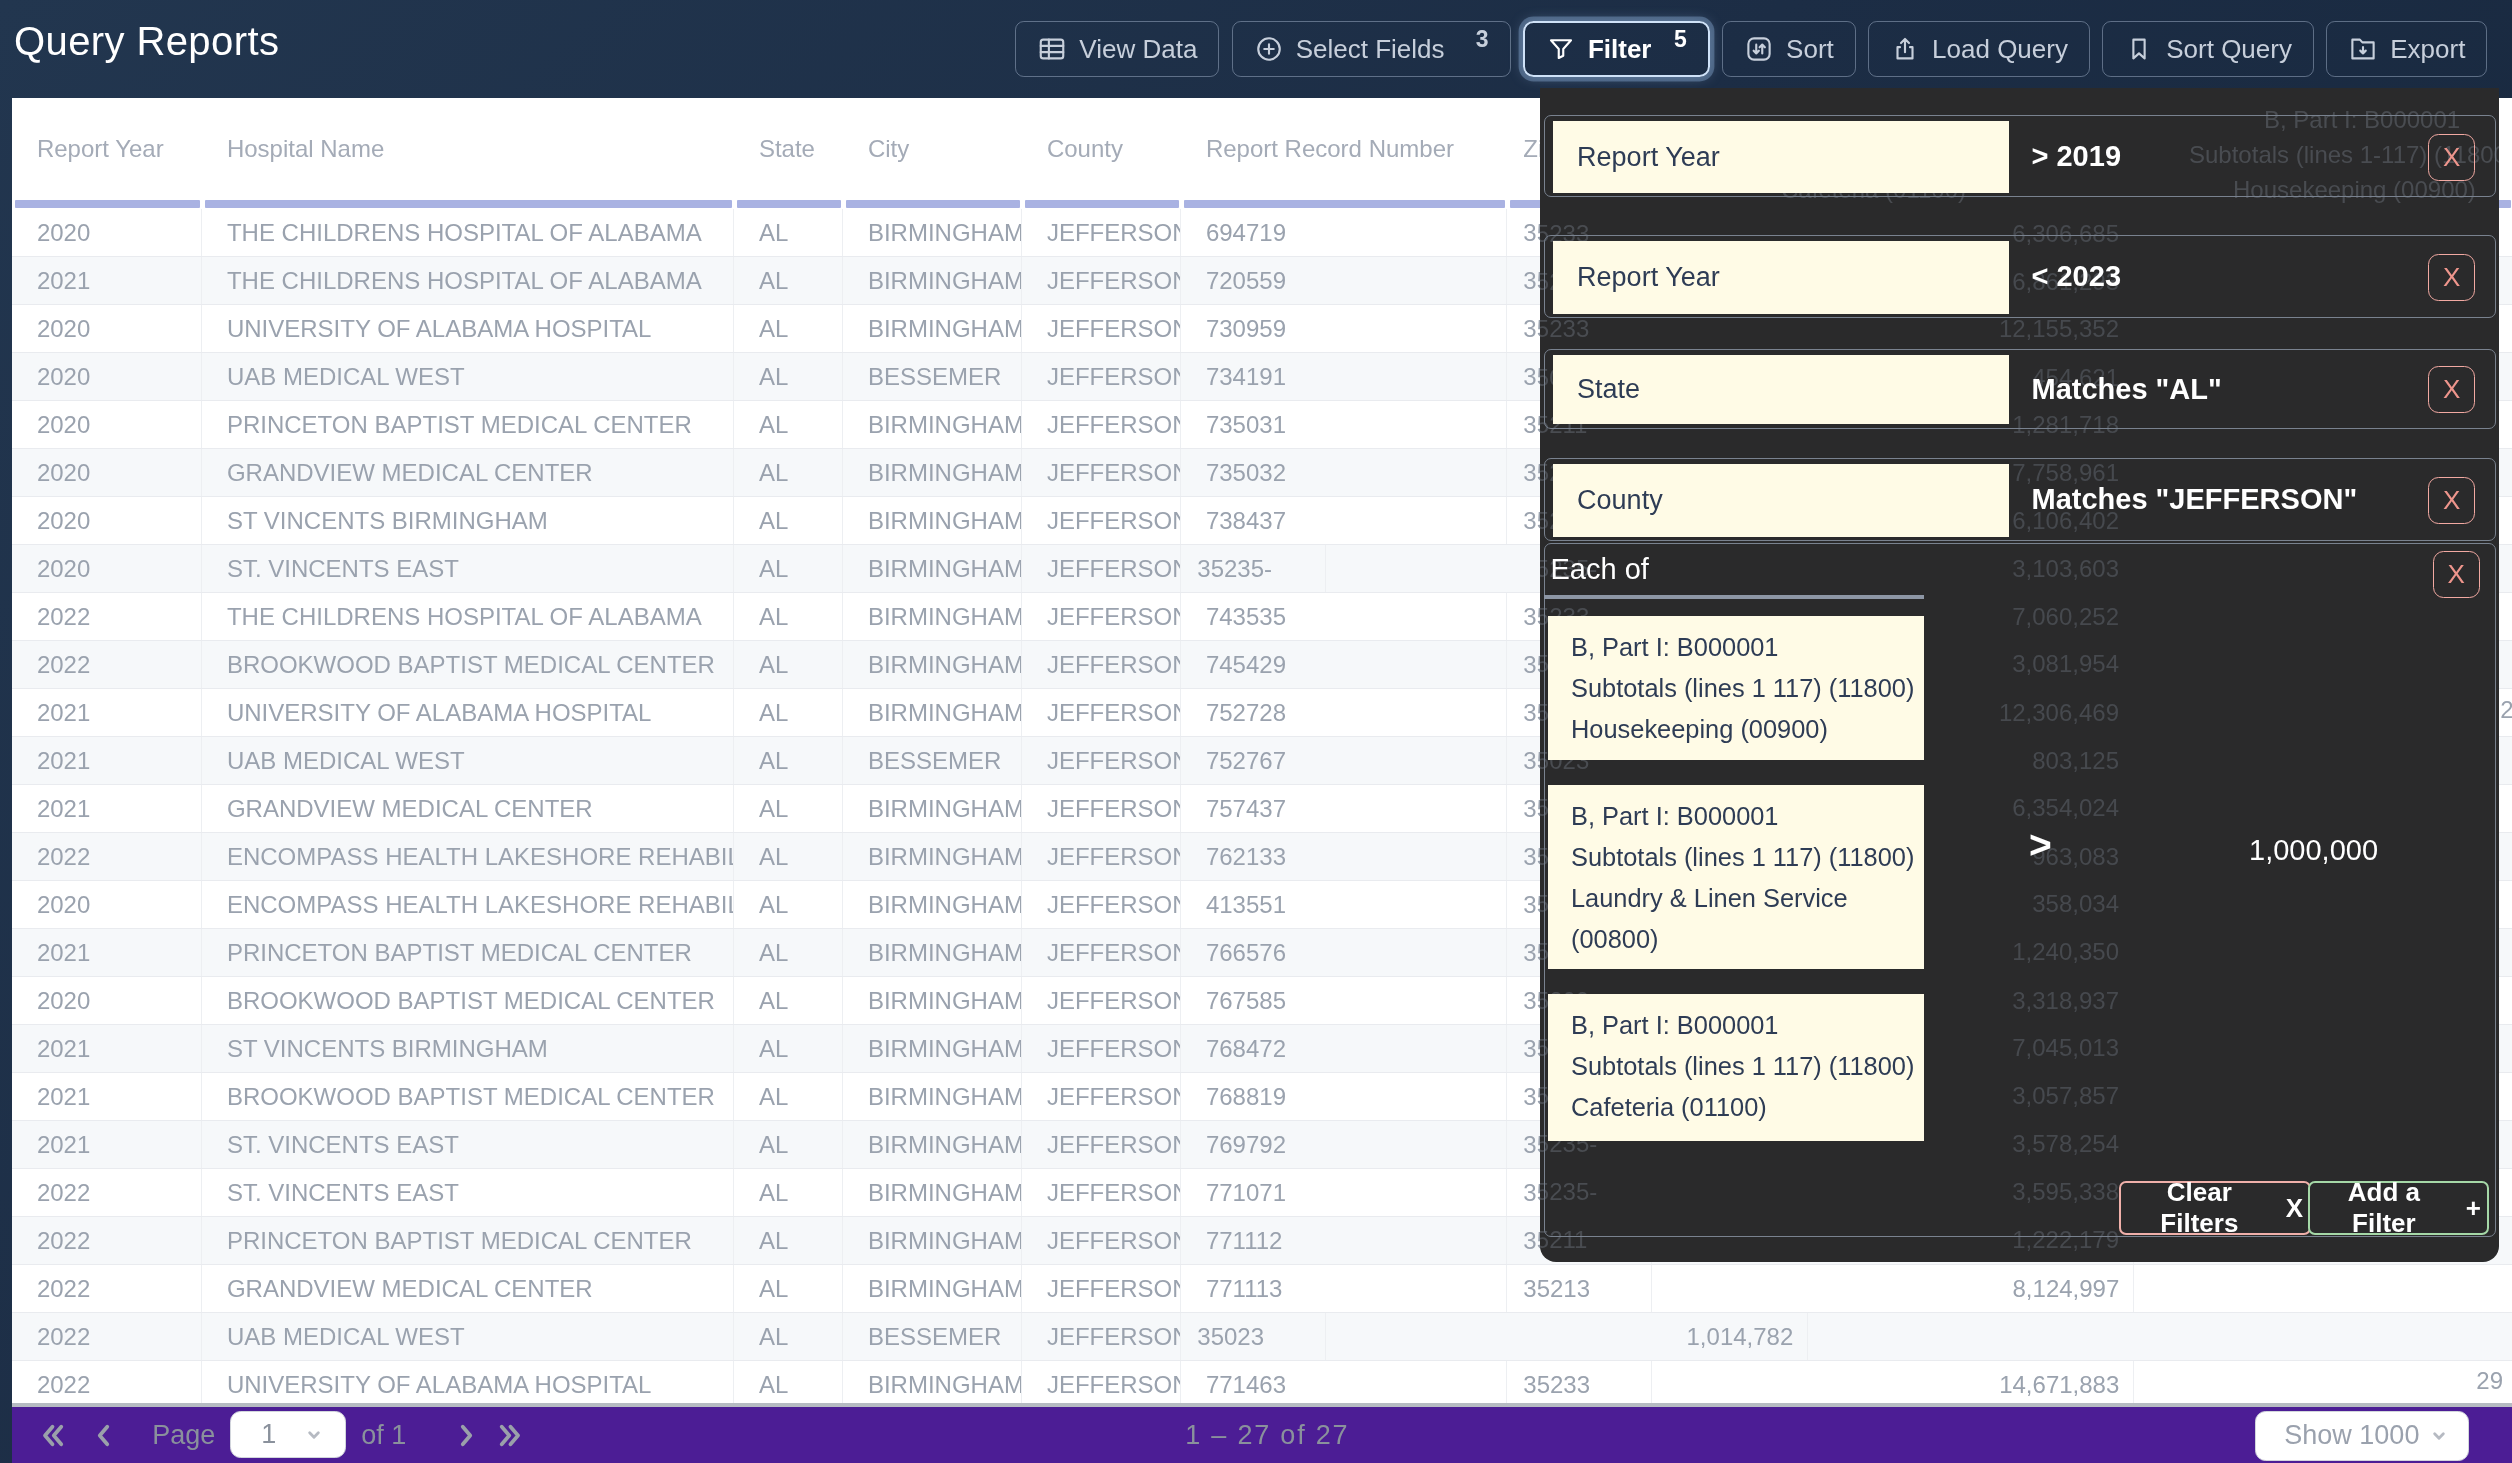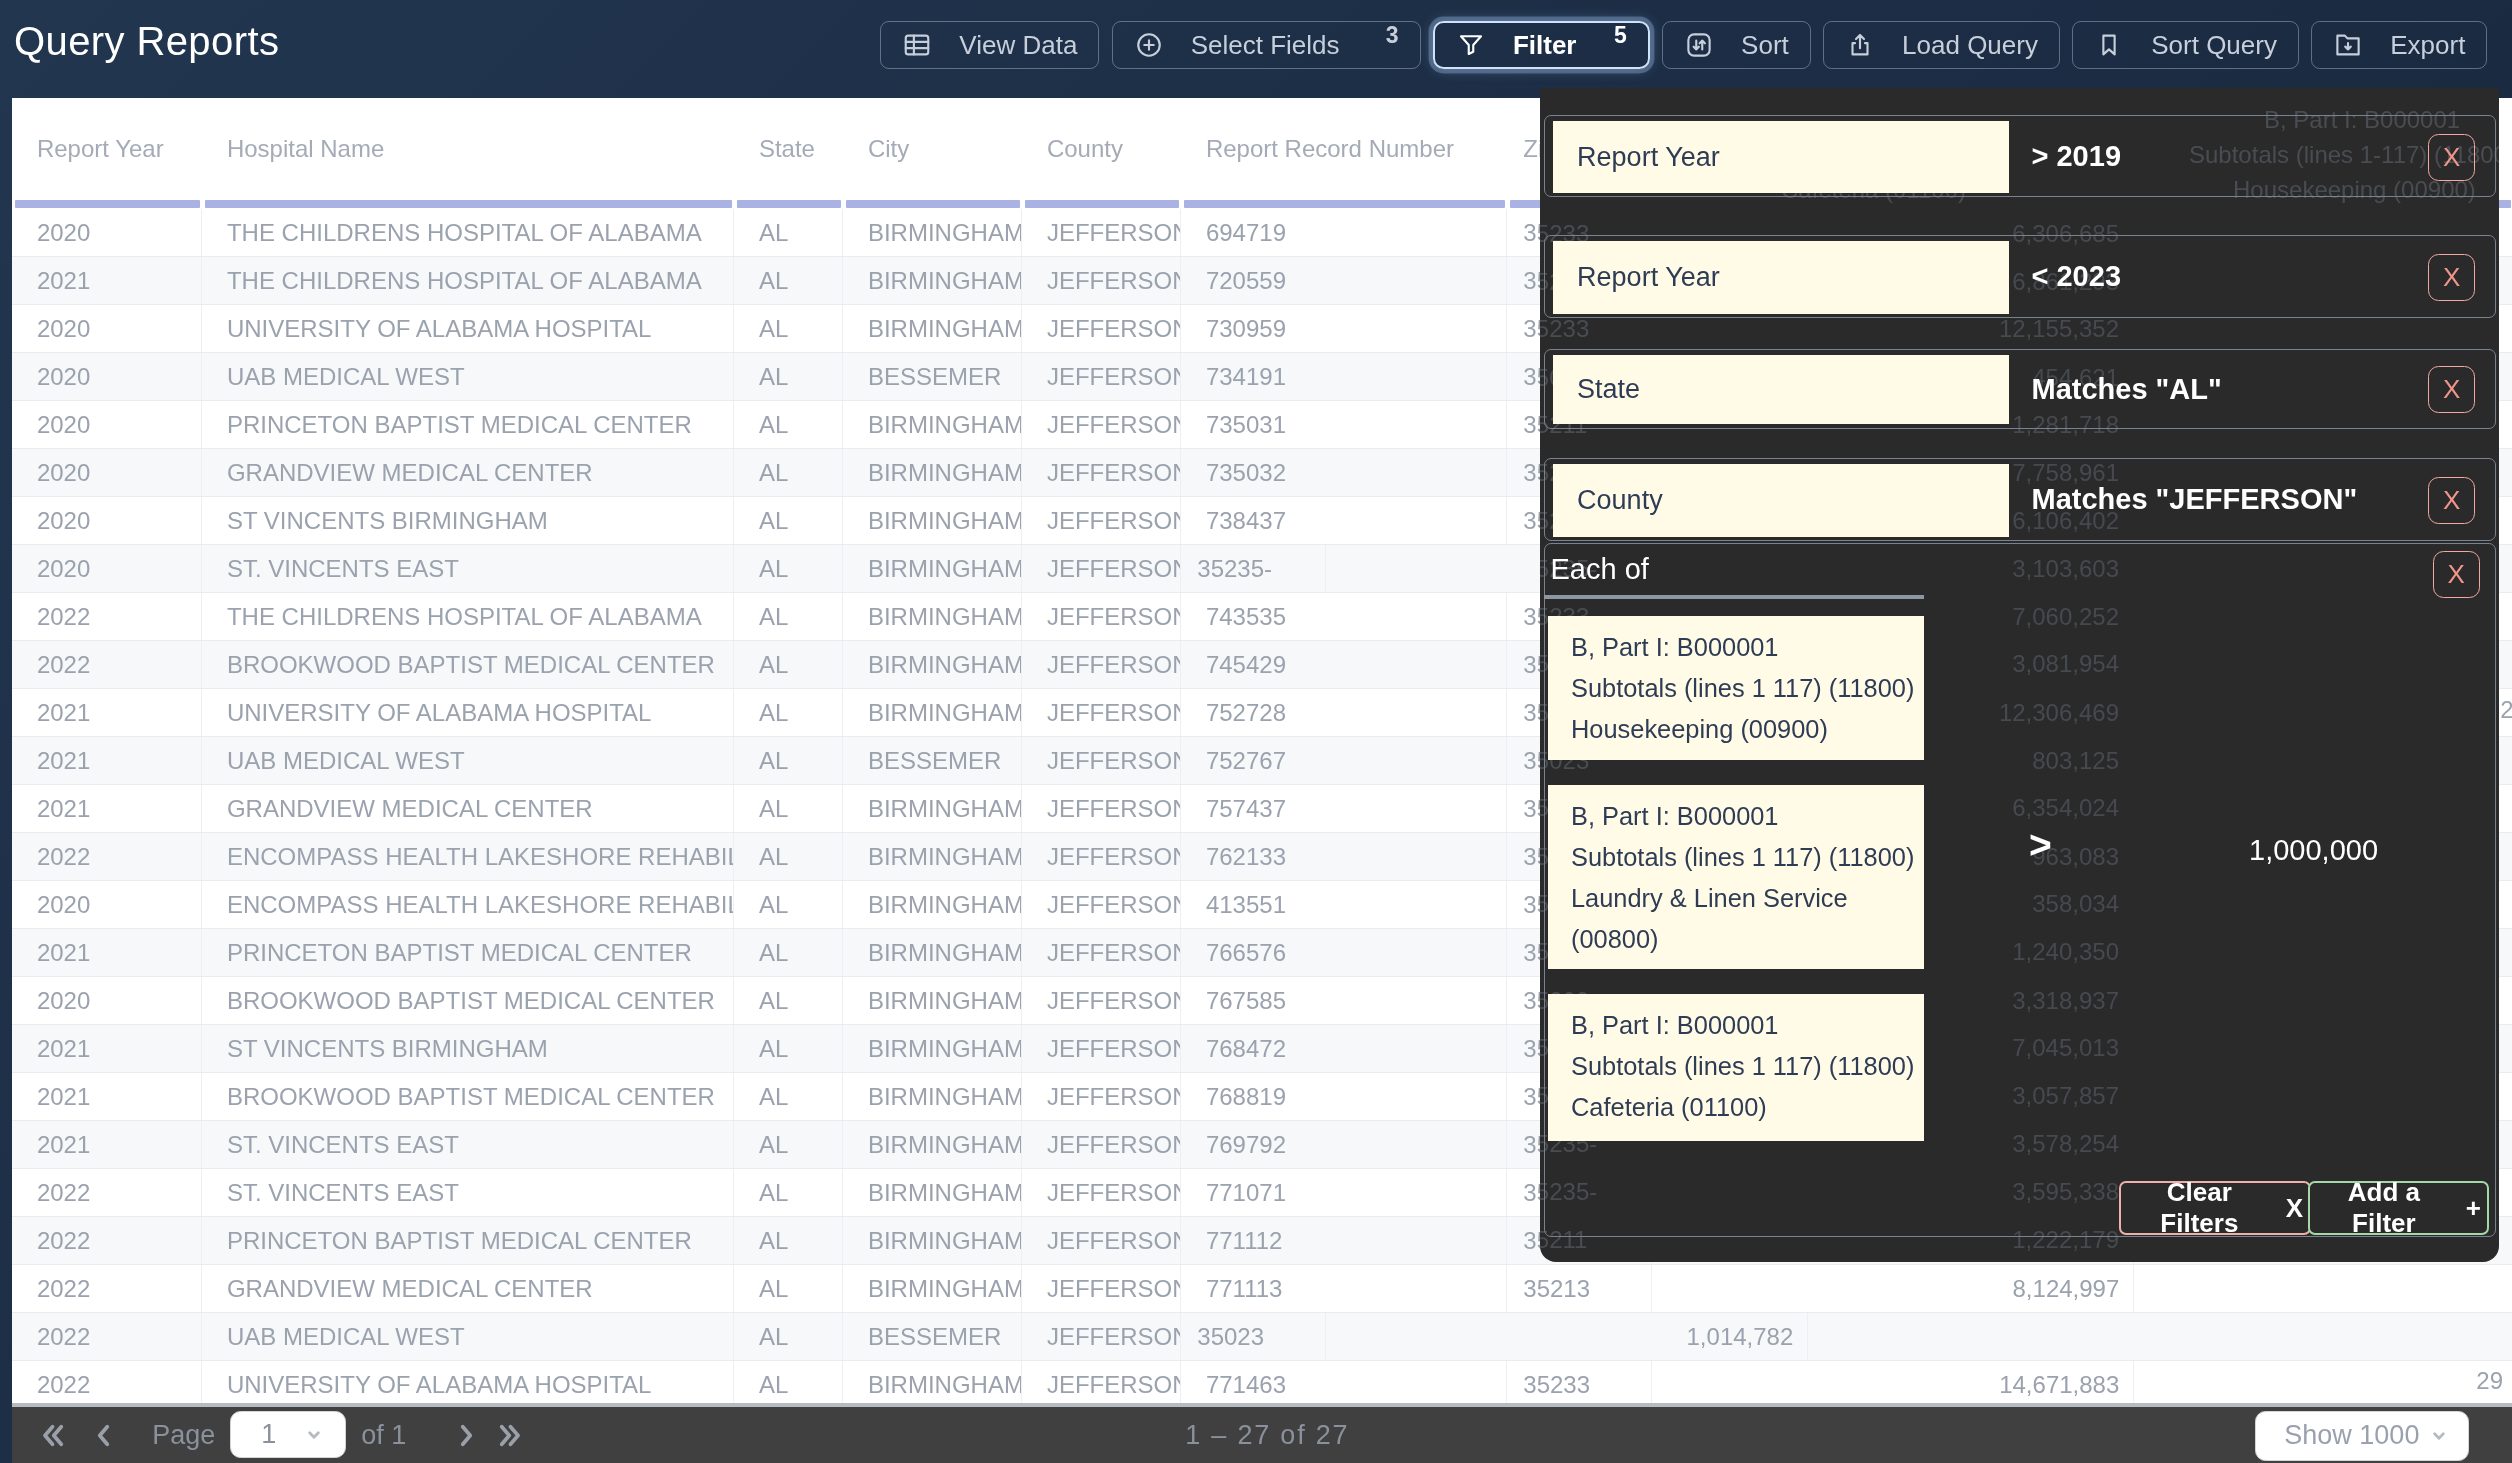--- a/index.html
+++ b/index.html
@@ -4,21 +4,21 @@
 <style>
   html,body{margin:0;padding:0;}
   body{
     width:2512px;height:1464px;overflow:hidden;position:relative;
     font-family:"Liberation Sans","DejaVu Sans",sans-serif;
     background:linear-gradient(135deg,#22364f 0%,#1c2d45 45%,#16263b 100%);
   }
   
   .page-title{position:absolute;left:14px;top:19.3px;font-size:40px;font-weight:500;color:#ffffff;letter-spacing:0.4px;}
   .toolbar{position:absolute;top:21px;right:24.6px;display:flex;gap:12.3px;}
-  .tbtn{display:flex;align-items:center;gap:27px;height:48px;padding:0 21px;border:1.8px solid rgba(150,165,190,.55);
+  .tbtn{display:flex;align-items:center;gap:12px;height:56px;padding:0 21px;border:1.8px solid rgba(150,165,190,.55);
         border-radius:8.8px;color:#c7cfdb;font-size:26px;font-weight:500;background:transparent;cursor:pointer;white-space:nowrap;}
   .tbtn svg{width:30px;height:30px;stroke:currentColor;fill:none;stroke-width:1.7;stroke-linecap:round;stroke-linejoin:round;flex:0 0 auto;}
   .tbtn .badge{font-size:23px;font-weight:700;transform:translateY(-10.5px);margin-left:19.3px;}
   .tbtn.active{border:2.6px solid #cfe2f8;border-radius:10.5px;color:#ffffff;font-weight:700;
         box-shadow:0 0 0 4.4px rgba(160,195,240,.32),0 0 14px rgba(160,195,240,.38);}
   .tbtn.active .badge{margin-left:10.5px;}
   
   .table-wrap{position:absolute;left:12.3px;top:98px;width:2500px;height:1308px;background:#ffffff;overflow:hidden;}
   .thead{display:flex;height:102px;align-items:center;}
   .th{font-size:24px;color:#a4abb7;padding-left:24.6px;box-sizing:border-box;flex:0 0 auto;white-space:nowrap;overflow:hidden;}
@@ -47,21 +47,21 @@
         color:#ee958c;font-size:26px;display:flex;align-items:center;justify-content:center;cursor:pointer;background:transparent;}
   .group-label{position:absolute;left:10.5px;color:#ffffff;font-size:29px;font-weight:500;}
   .group-underline{position:absolute;height:4.4px;background:#8d96a5;}
   .chip.multi{left:8px;width:376px;font-size:25.4px;line-height:41px;padding:10.5px 0 10.5px 23px;box-sizing:border-box;white-space:pre-line;}
   .gop{position:absolute;color:#ffffff;white-space:nowrap;}
   .panel-btn{position:absolute;top:1093px;height:54px;box-sizing:border-box;border-radius:7px;background:#2a2a2b;
         color:#ffffff;font-size:26px;font-weight:700;display:flex;align-items:center;justify-content:center;gap:14px;cursor:pointer;}
   .panel-btn.clear{left:559px;width:192px;border:2.6px solid #f0b0aa;margin-left:20px;}
   .panel-btn.add{left:768px;width:181px;border:2.6px solid #a5d8a7;}
   
-  .footer{position:absolute;left:12.3px;bottom:0;width:2500px;height:57px;background:#404040;border-top:4.4px solid #b6bbc2;box-sizing:content-box;z-index:6;}
+  .footer{position:absolute;left:12.3px;bottom:0;width:2500px;height:57px;background:#4c1d95;border-top:4.4px solid #b6bbc2;box-sizing:content-box;z-index:6;}
   .footer .item{position:absolute;top:0;height:57px;display:flex;align-items:center;color:#8a919c;font-size:27px;}
   .chev svg{width:35px;height:35px;stroke:#9aa0aa;fill:none;stroke-width:3;stroke-linecap:round;stroke-linejoin:round;}
   .pgsel{position:absolute;left:218px;top:4.4px;width:116px;height:47px;background:#fff;border:1.8px solid #d2d6dc;border-radius:10.5px;
          display:flex;align-items:center;color:#8a919c;font-size:27px;box-sizing:border-box;cursor:pointer;}
   .pgsel span{margin-left:30px;}
   .pgsel svg{width:26px;height:26px;stroke:#b6bac2;fill:none;stroke-width:2.6;margin-left:24.6px;stroke-linecap:round;stroke-linejoin:round;}
   .range{left:1106px;width:298px;justify-content:center;letter-spacing:1.8px;}
   .showsel{position:absolute;left:2243px;top:3.5px;width:214px;height:50px;background:#fff;border:1.8px solid #d2d6dc;border-radius:10.5px;
          display:flex;align-items:center;justify-content:space-between;color:#9aa1ad;font-size:27px;box-sizing:border-box;padding:0 16px 0 28px;cursor:pointer;}
   .showsel svg{width:26px;height:26px;stroke:#b6bac2;fill:none;stroke-width:2.6;stroke-linecap:round;stroke-linejoin:round;}

